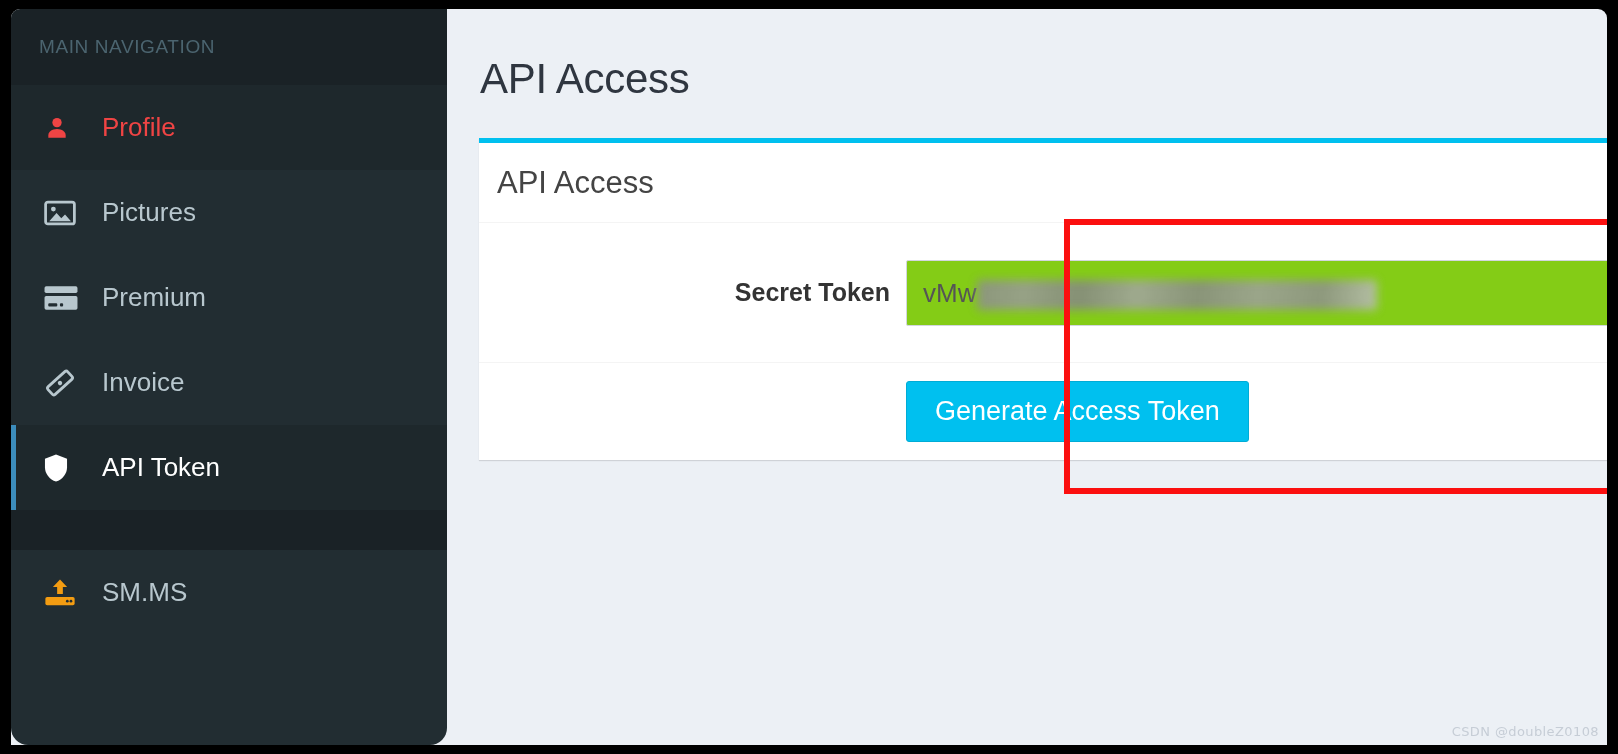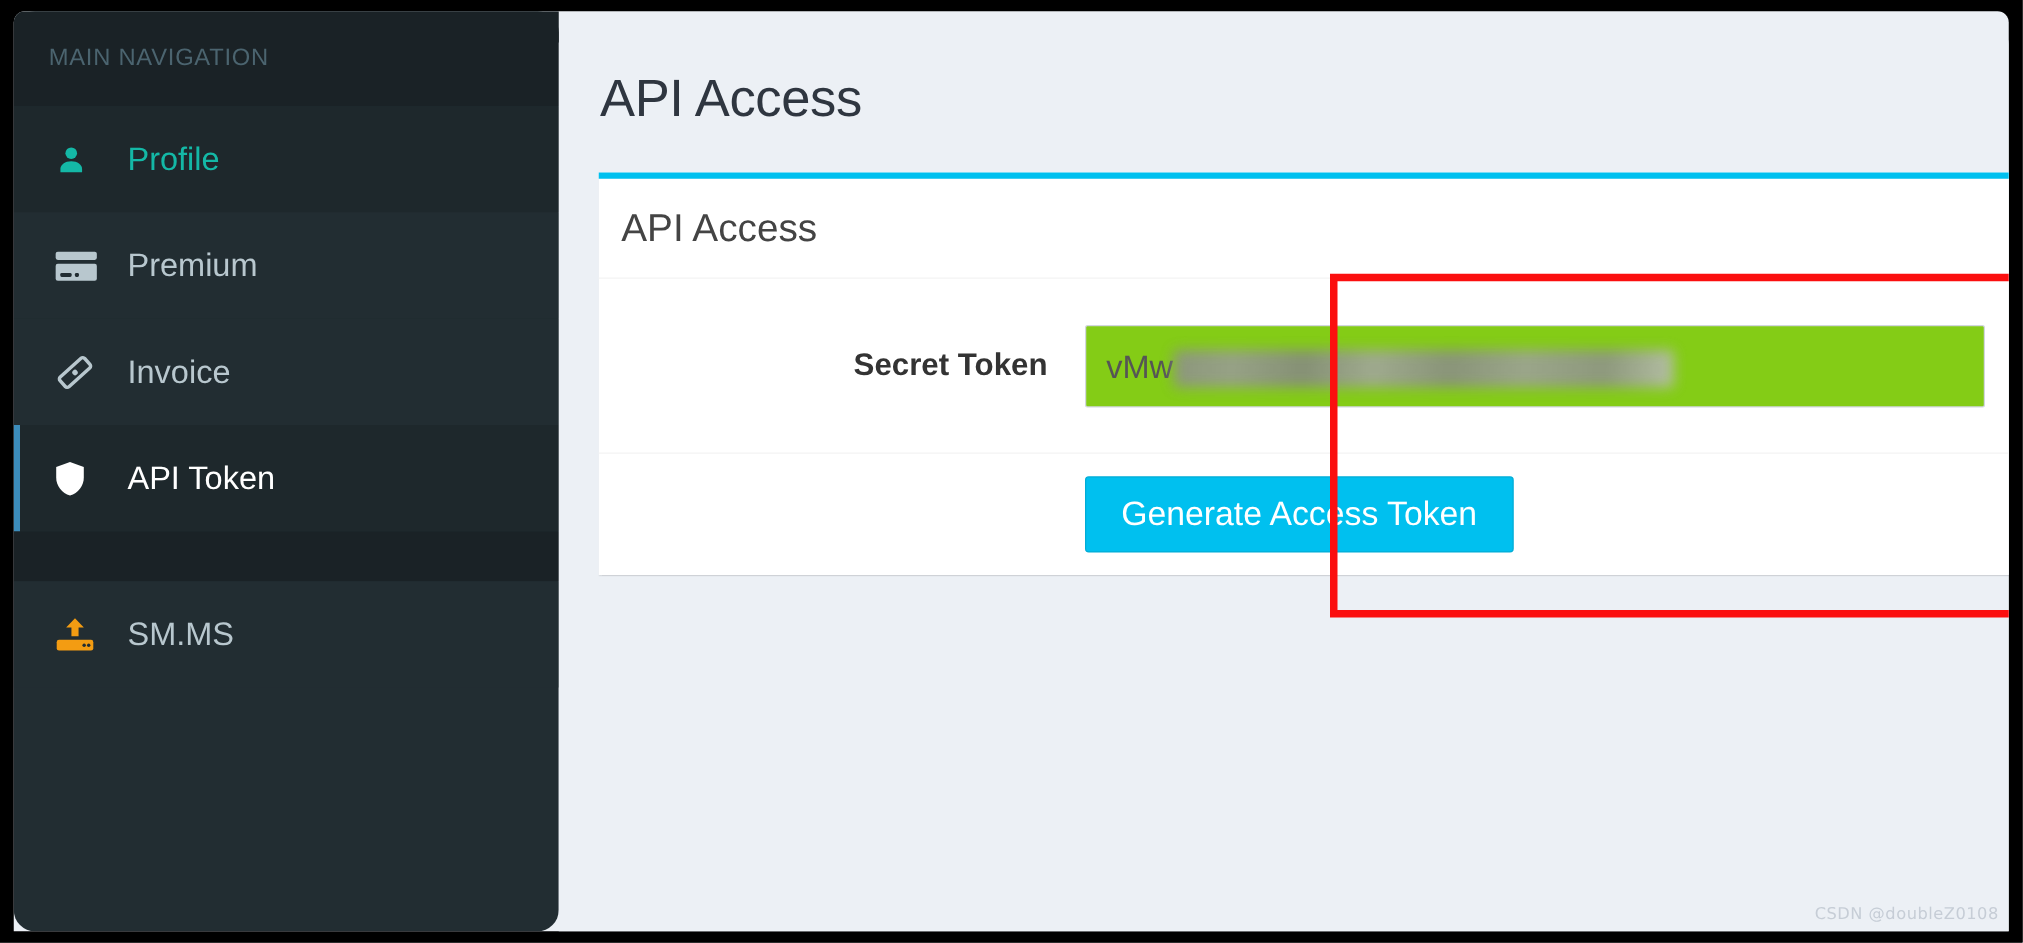--- a/index.html
+++ b/index.html
@@ -73,21 +73,21 @@
     align-items: center;
     justify-content: flex-start;
     margin-right: 18px;
     flex: none;
   }
   .nav-item .ico svg { display: block; }
   .nav-item .label { white-space: nowrap; }
 
   .nav-item.hovered {
     background: #1e282c;
-    color: #14b8a6;
+    color: #ef4444;
   }
   .nav-item.active {
     background: #1e282c;
     color: #ffffff;
     border-left-color: #3c8dbc;
   }
 
   .nav-gap {
     height: 40px;
     background: #1a2226;
@@ -145,23 +145,23 @@
 
   .form-row {
     display: flex;
     align-items: center;
     min-height: 140px;
     border-bottom: 1px solid #f4f4f4;
   }
   .form-row.last { border-bottom: none; min-height: 97px; }
 
   .form-label {
-    width: 389px;
+    width: 427px;
     text-align: right;
-    padding-right: 30px;
+    padding-right: 16px;
     font-size: 25px;
     font-weight: bold;
     color: #333333;
     flex: none;
   }
 
   .form-control-wrap {
     flex: 1;
     padding-right: 0;
   }
@@ -245,20 +245,30 @@
       <div class="nav-item hovered">
         <span class="ico">
           <svg width="26" height="30" viewBox="0 0 24 24" fill="currentColor" aria-hidden="true">
             <circle cx="12" cy="7" r="4.3"></circle>
             <path d="M12 13c-4.6 0-8 2.6-8 5.6V21h16v-2.4c0-3-3.4-5.6-8-5.6z"></path>
           </svg>
         </span>
         <span class="label">Profile</span>
       </div>
 
+      <div class="nav-item">
+        <span class="ico">
+          <svg width="32" height="28" viewBox="0 0 28 24" fill="none" aria-hidden="true">
+            <rect x="1.4" y="2.4" width="25.2" height="19.2" rx="2" stroke="currentColor" stroke-width="2.4"></rect>
+            <circle cx="8.2" cy="8.6" r="2.1" fill="currentColor"></circle>
+            <path d="M4.6 19.2l6.4-7.2 4.1 4.6 3.3-3.2 5.2 5.8z" fill="currentColor"></path>
+          </svg>
+        </span>
+        <span class="label">Pictures</span>
+      </div>
 
       <div class="nav-item">
         <span class="ico">
           <svg width="34" height="26" viewBox="0 0 32 24" fill="currentColor" aria-hidden="true">
             <rect x="0.5" y="1" width="31" height="6.2" rx="1.6"></rect>
             <rect x="0.5" y="10.2" width="31" height="12.8" rx="1.6"></rect>
             <rect x="4" y="17" width="8.5" height="3" rx="1" fill="#222d32"></rect>
             <rect x="15" y="17" width="3" height="3" rx="1" fill="#222d32"></rect>
           </svg>
         </span>

